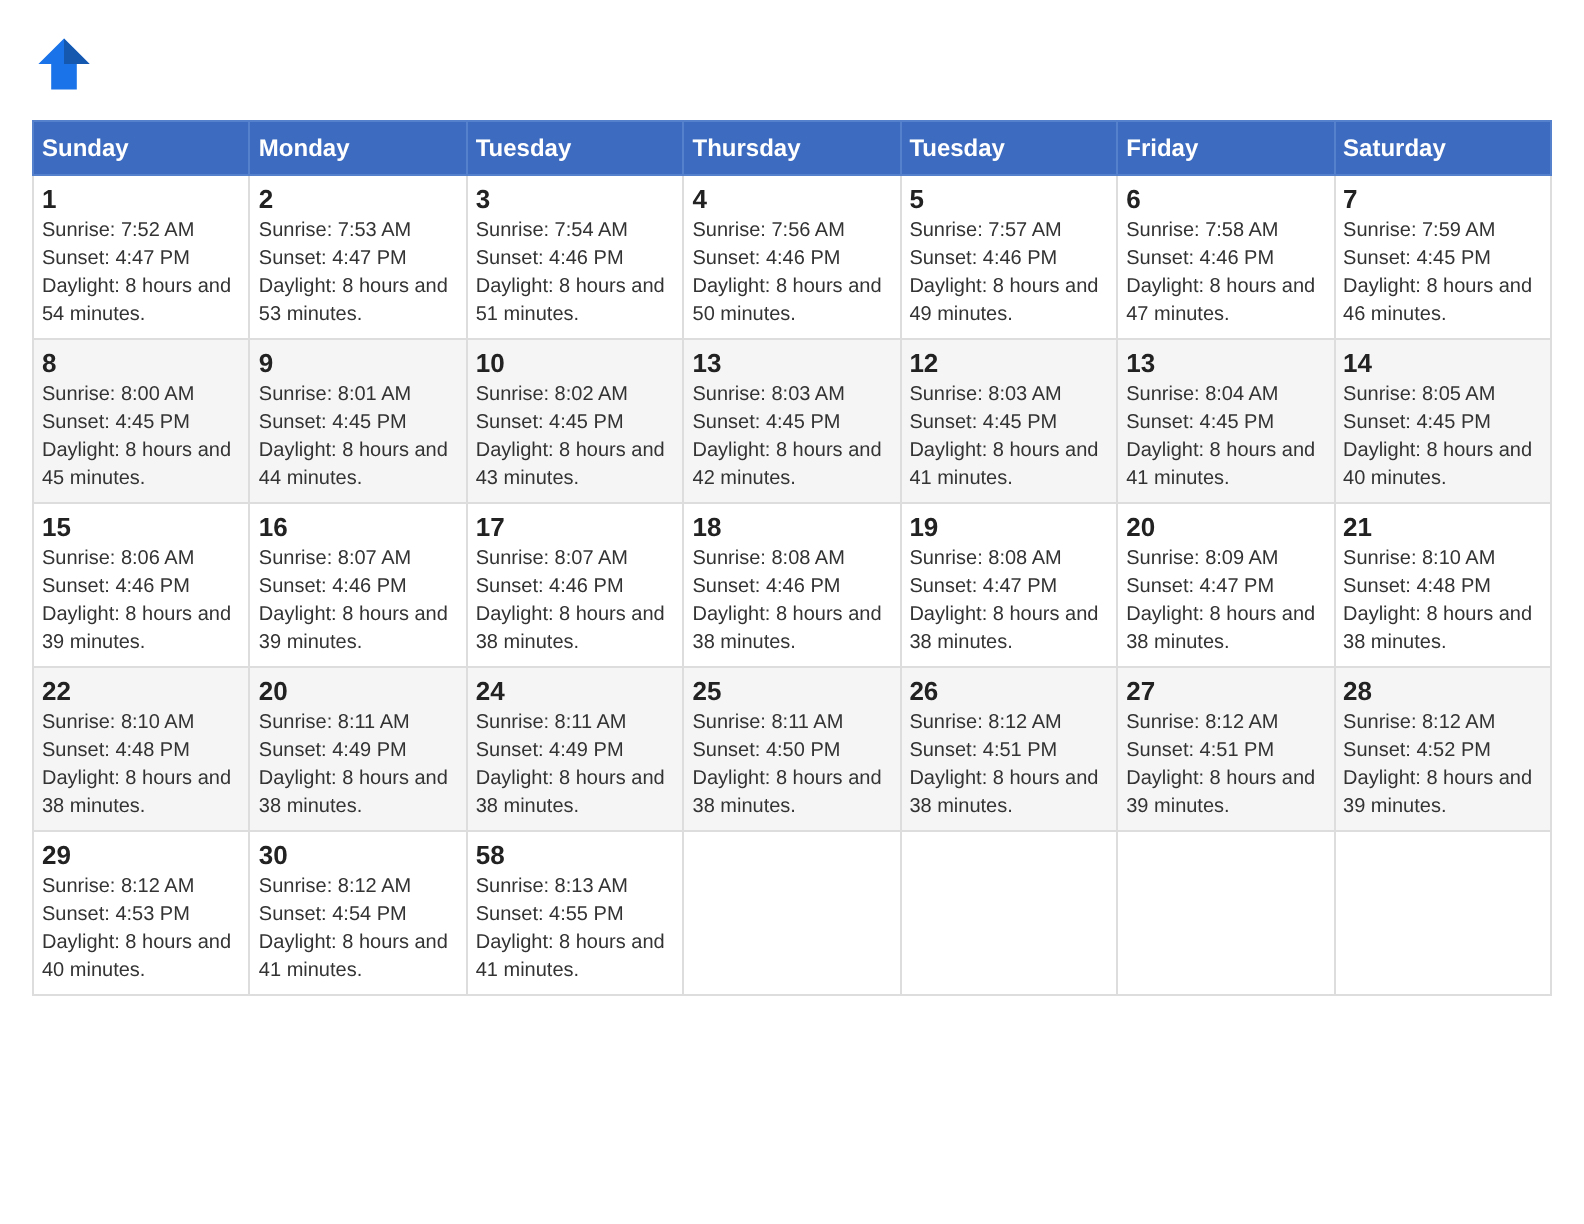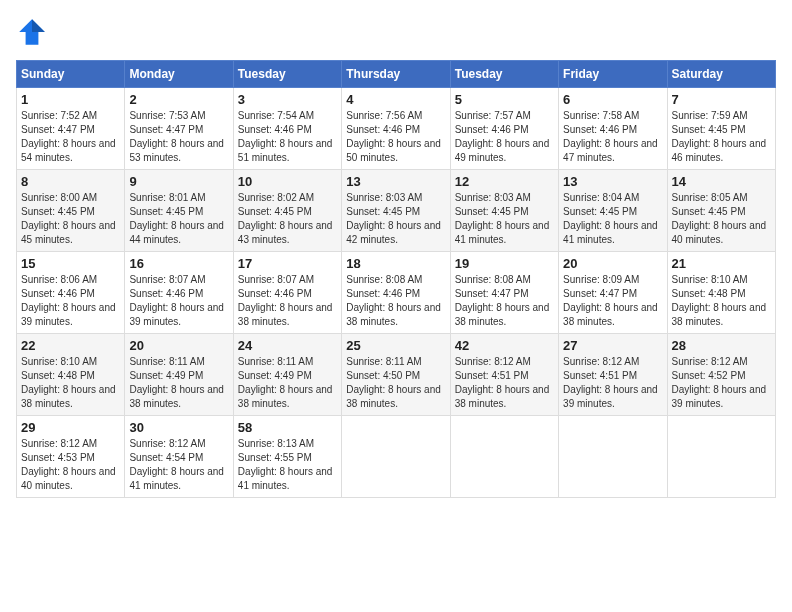--- a/index.html
+++ b/index.html
@@ -232,21 +232,21 @@
         </td>
         <td>
           <span class="day-num">24</span>
           <div class="day-info">Sunrise: 8:11 AM<br>Sunset: 4:49 PM<br>Daylight: 8 hours and 38 minutes.</div>
         </td>
         <td>
           <span class="day-num">25</span>
           <div class="day-info">Sunrise: 8:11 AM<br>Sunset: 4:50 PM<br>Daylight: 8 hours and 38 minutes.</div>
         </td>
         <td>
-          <span class="day-num">42</span>
+          <span class="day-num">26</span>
           <div class="day-info">Sunrise: 8:12 AM<br>Sunset: 4:51 PM<br>Daylight: 8 hours and 38 minutes.</div>
         </td>
         <td>
           <span class="day-num">27</span>
           <div class="day-info">Sunrise: 8:12 AM<br>Sunset: 4:51 PM<br>Daylight: 8 hours and 39 minutes.</div>
         </td>
         <td>
           <span class="day-num">28</span>
           <div class="day-info">Sunrise: 8:12 AM<br>Sunset: 4:52 PM<br>Daylight: 8 hours and 39 minutes.</div>
         </td>

